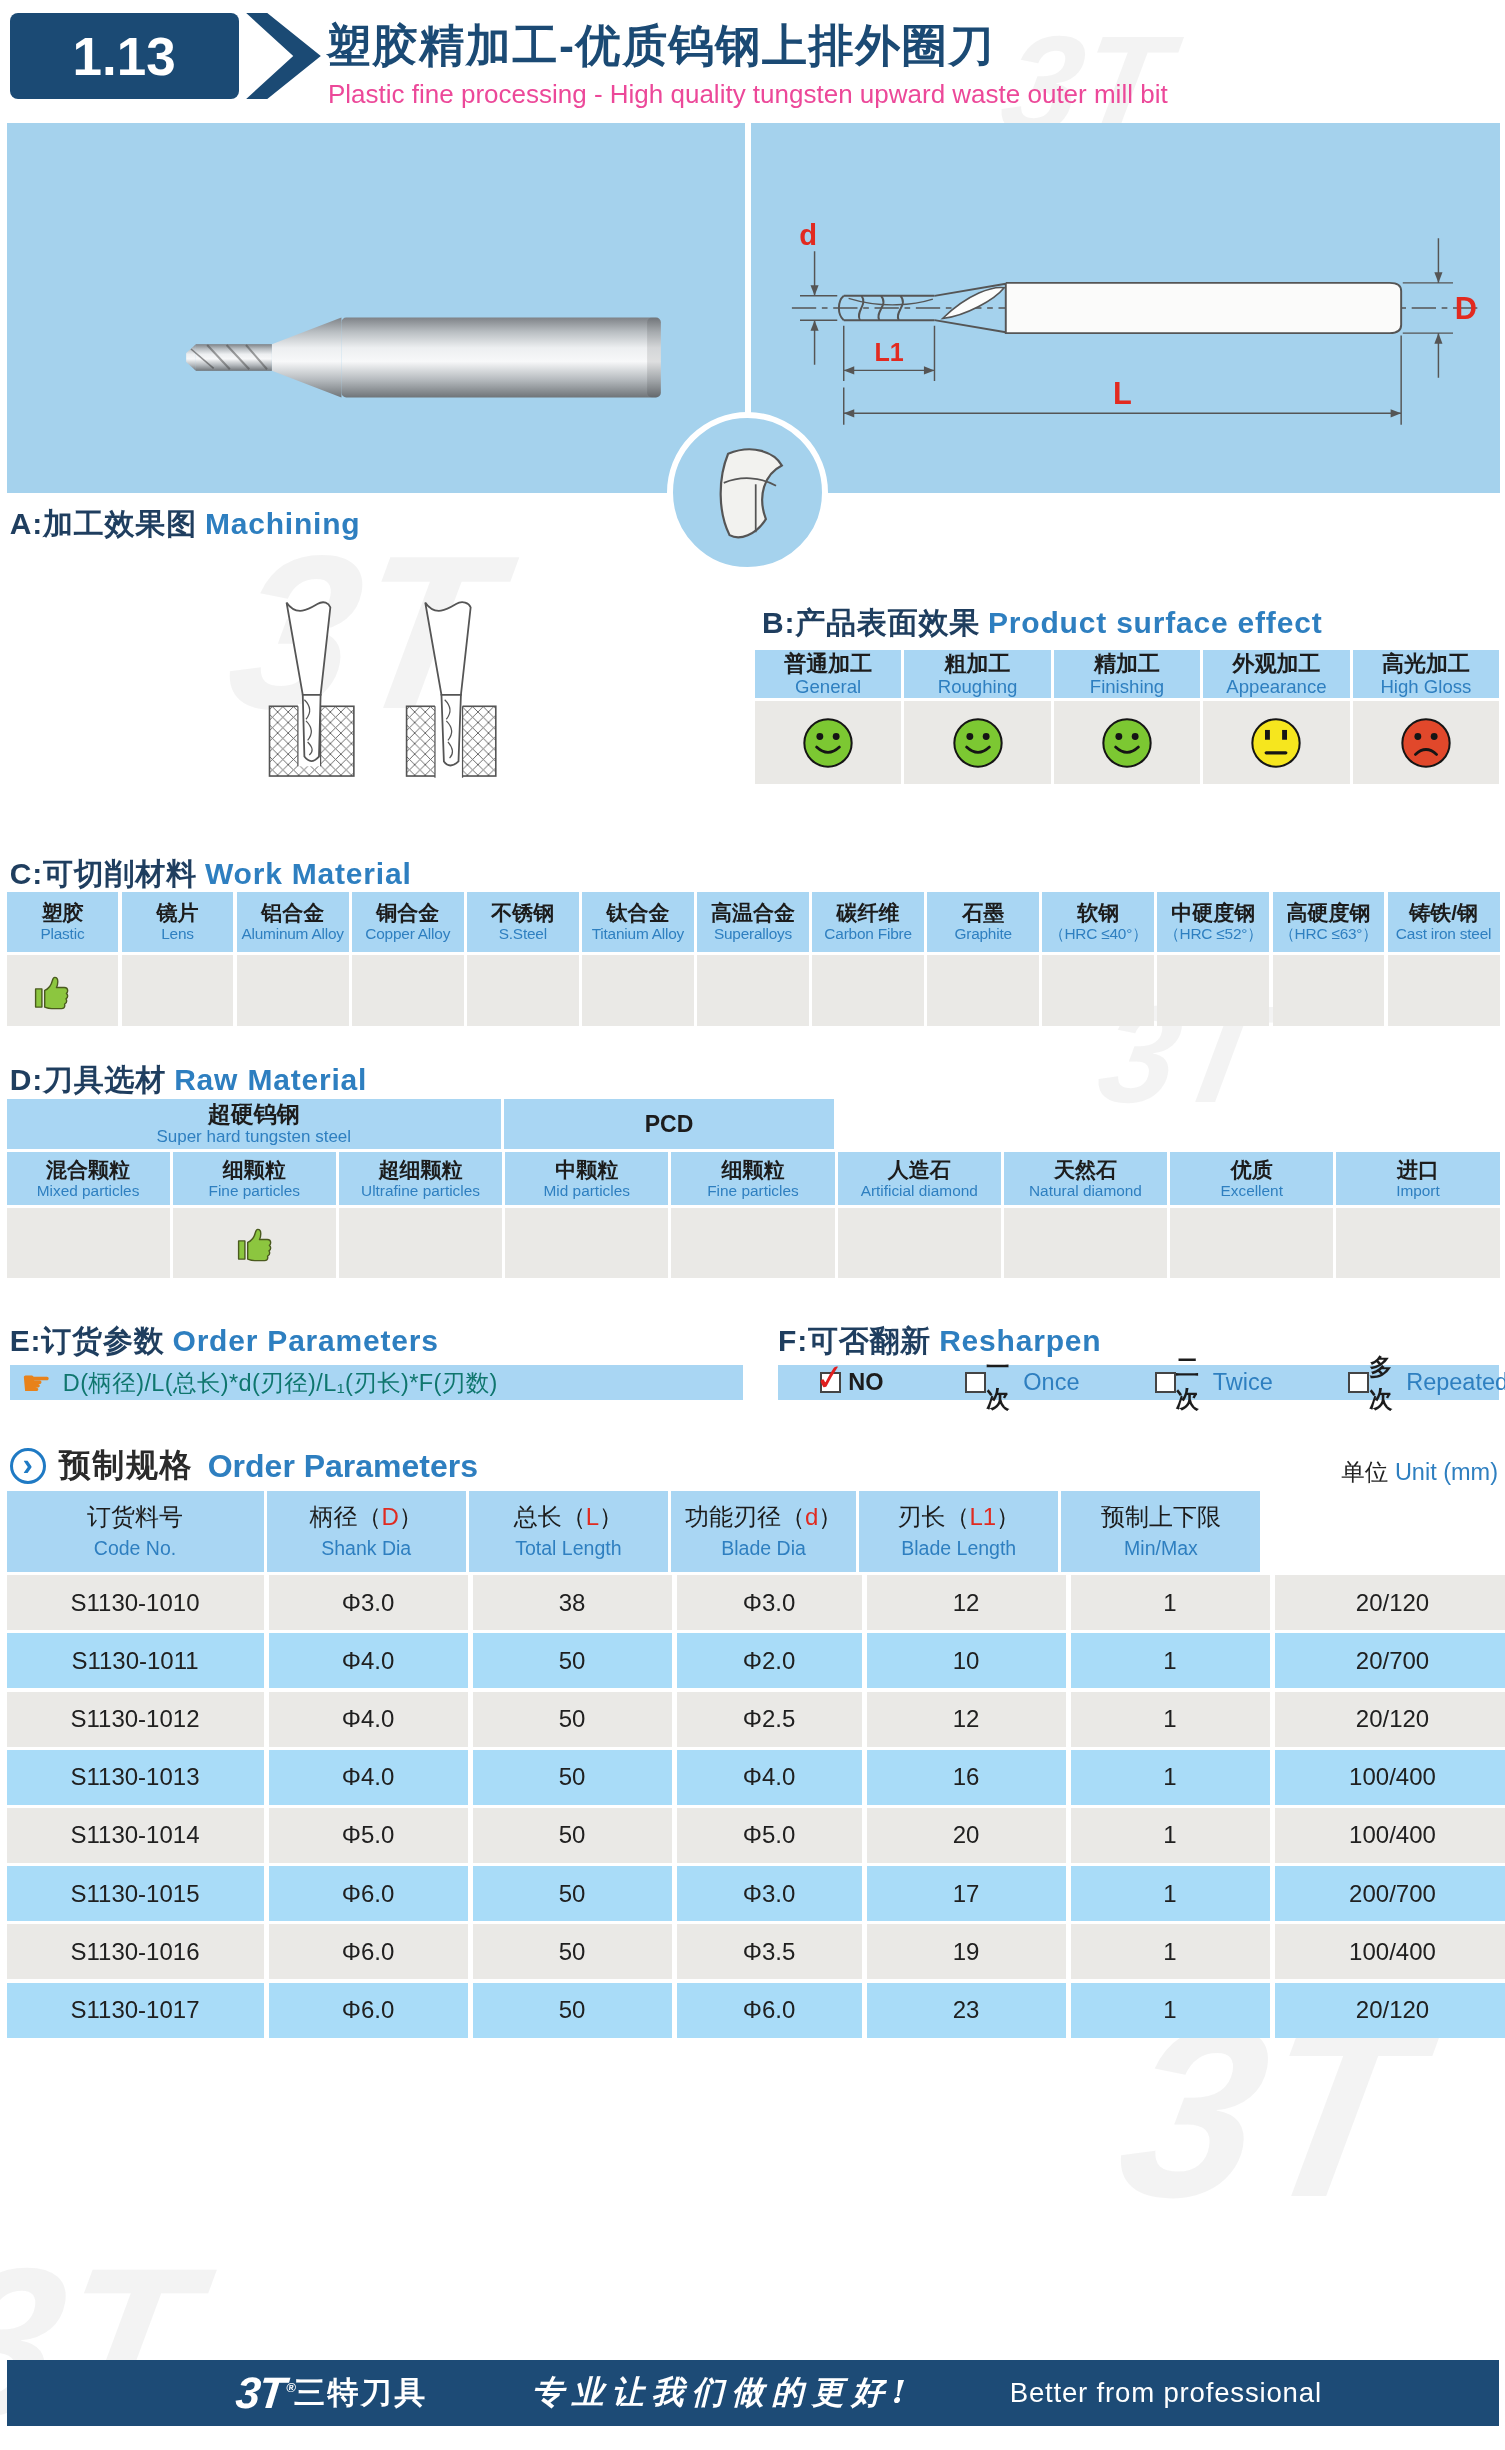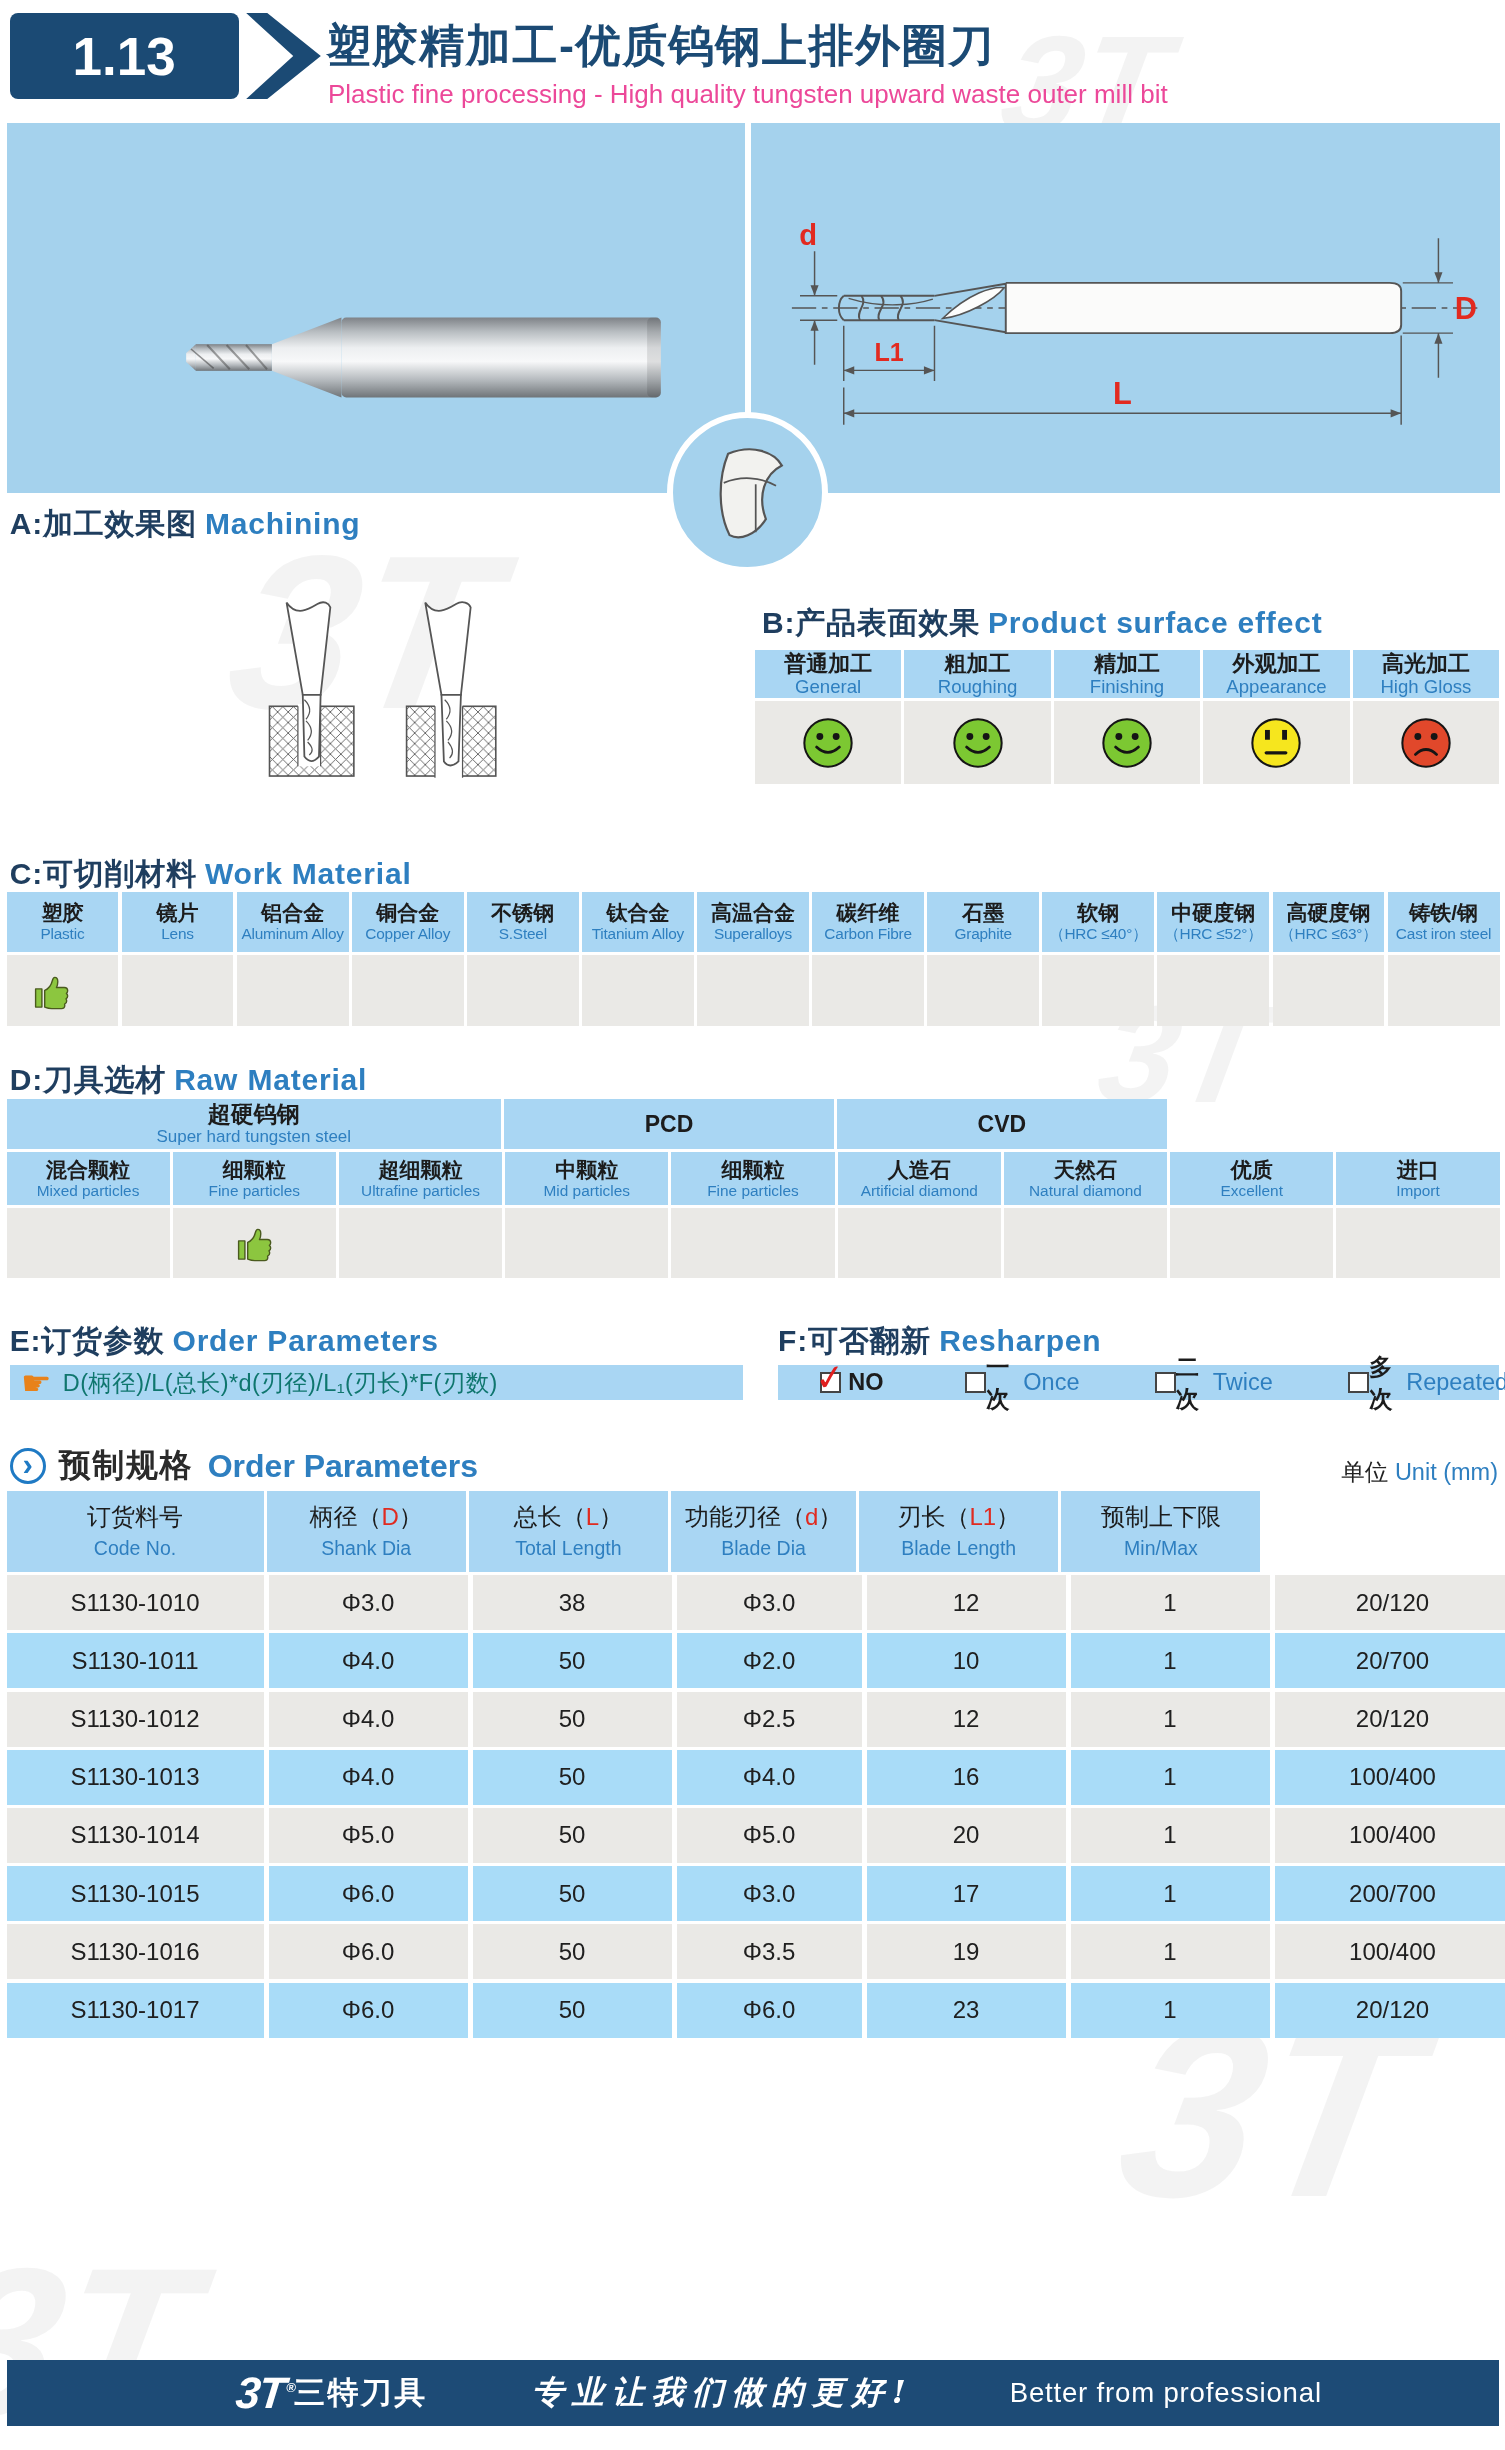--- a/index.html
+++ b/index.html
@@ -503,24 +503,20 @@
         <div class="hb">
           <span class="zh">超硬钨钢</span>
           <span class="en">Super hard tungsten steel</span>
         </div>
 
         <div class="hb">
           <span class="zh">PCD</span>
 
         </div>
 
-        <div class="hb">
-          <span class="zh">CVD</span>
-
-        </div>
 
       </div>
     <div class="grid dsub">
 
         <div class="hb">
           <span class="zh">混合颗粒</span>
           <span class="en">Mixed particles</span>
         </div>
 
         <div class="hb">

